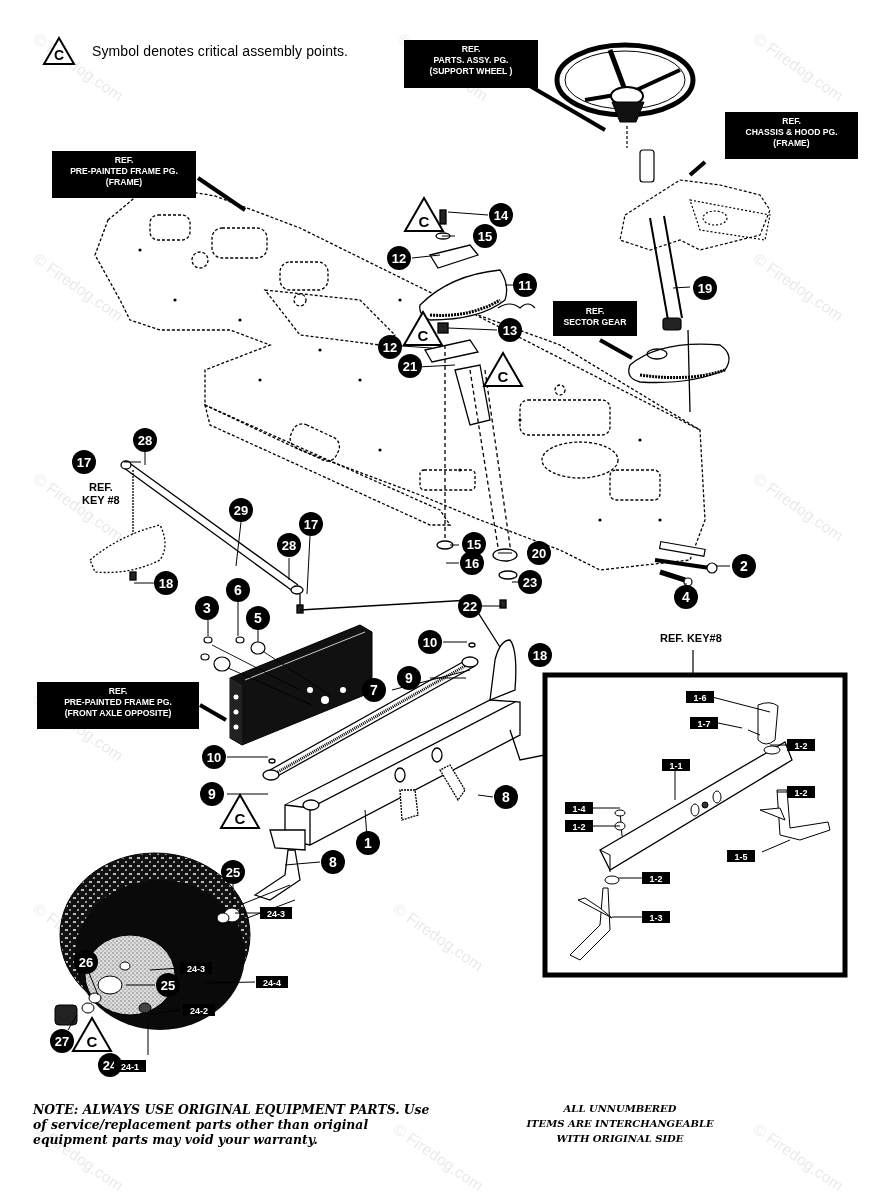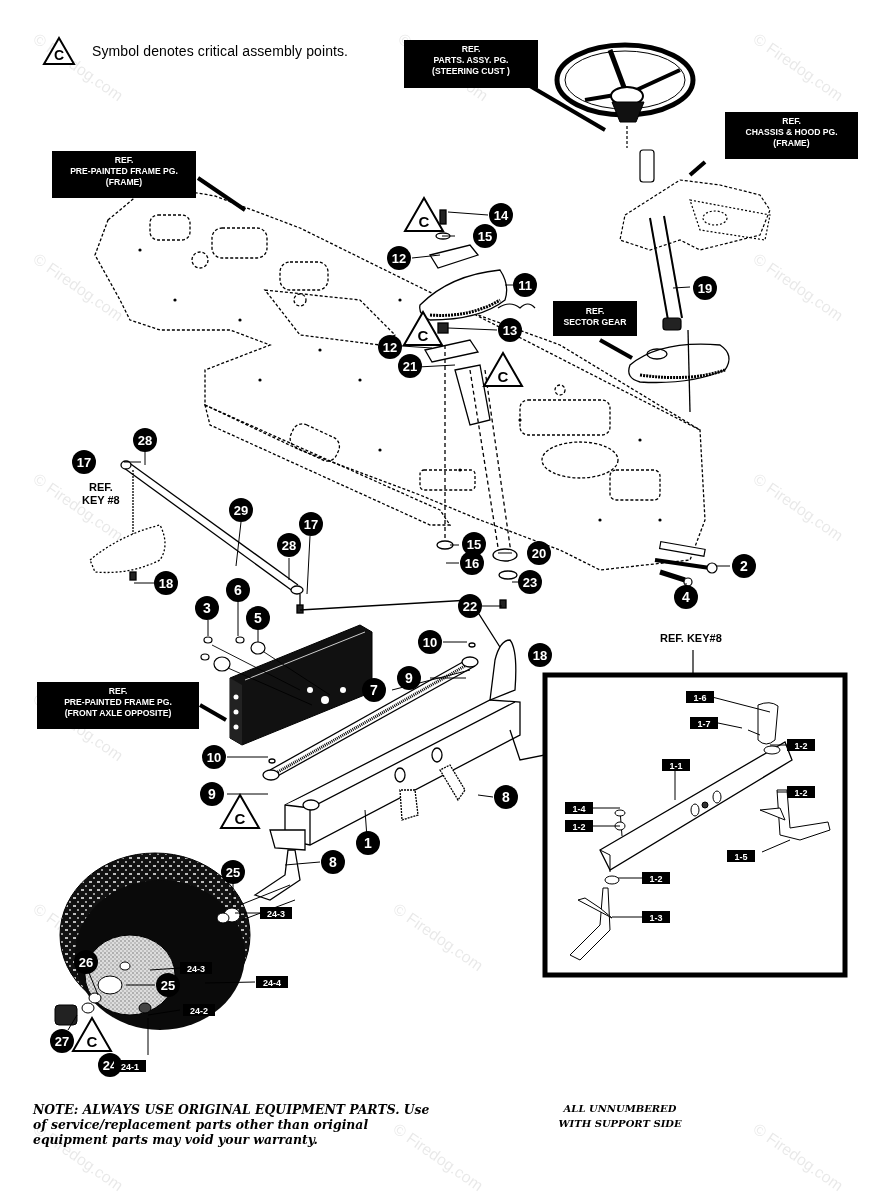--- a/index.html
+++ b/index.html
@@ -549,21 +549,21 @@
   <svg width="34" height="30" viewBox="0 0 34 30">
     <path d="M17,2 L32,28 L2,28 Z" fill="#fff" stroke="#000" stroke-width="2"></path>
     <text x="17" y="24" text-anchor="middle" font-size="14" font-weight="bold">C</text>
   </svg>
   <span class="legend-text">Symbol denotes critical assembly points.</span>
 </div>
 
 <div class="ref-box" style="left:404px;top:40px;width:134px;height:48px;">
   <span>REF.</span>
   <span>PARTS. ASSY. PG.</span>
-  <span>(STEERING CUST )</span>
+  <span>(SUPPORT WHEEL )</span>
 </div>
 <div class="ref-box" style="left:725px;top:112px;width:133px;height:47px;">
   <span>REF.</span>
   <span>CHASSIS &amp; HOOD PG.</span>
   <span>(FRAME)</span>
 </div>
 <div class="ref-box" style="left:52px;top:151px;width:144px;height:47px;">
   <span>REF.</span>
   <span>PRE-PAINTED FRAME PG.</span>
   <span>(FRAME)</span>
@@ -579,14 +579,15 @@
 </div>
 <div class="ref-plain" style="left:82px;top:481px;">
   <span style="display:block">REF.</span>
   <span style="display:block">KEY #8</span>
 </div>
 <div class="ref-plain" style="left:660px;top:632px;">REF. KEY#8</div>
 
 <div class="note">NOTE: ALWAYS USE ORIGINAL EQUIPMENT PARTS. Use of service/replacement parts other than original equipment parts may void your warranty.</div>
 <div class="note2">
   <div>ALL UNNUMBERED</div>
-  <div>WITH SUPPORT SIDE</div>
+  <div>ITEMS ARE INTERCHANGEABLE</div>
+  <div>WITH ORIGINAL SIDE</div>
 </div>
 
 </body></html>

